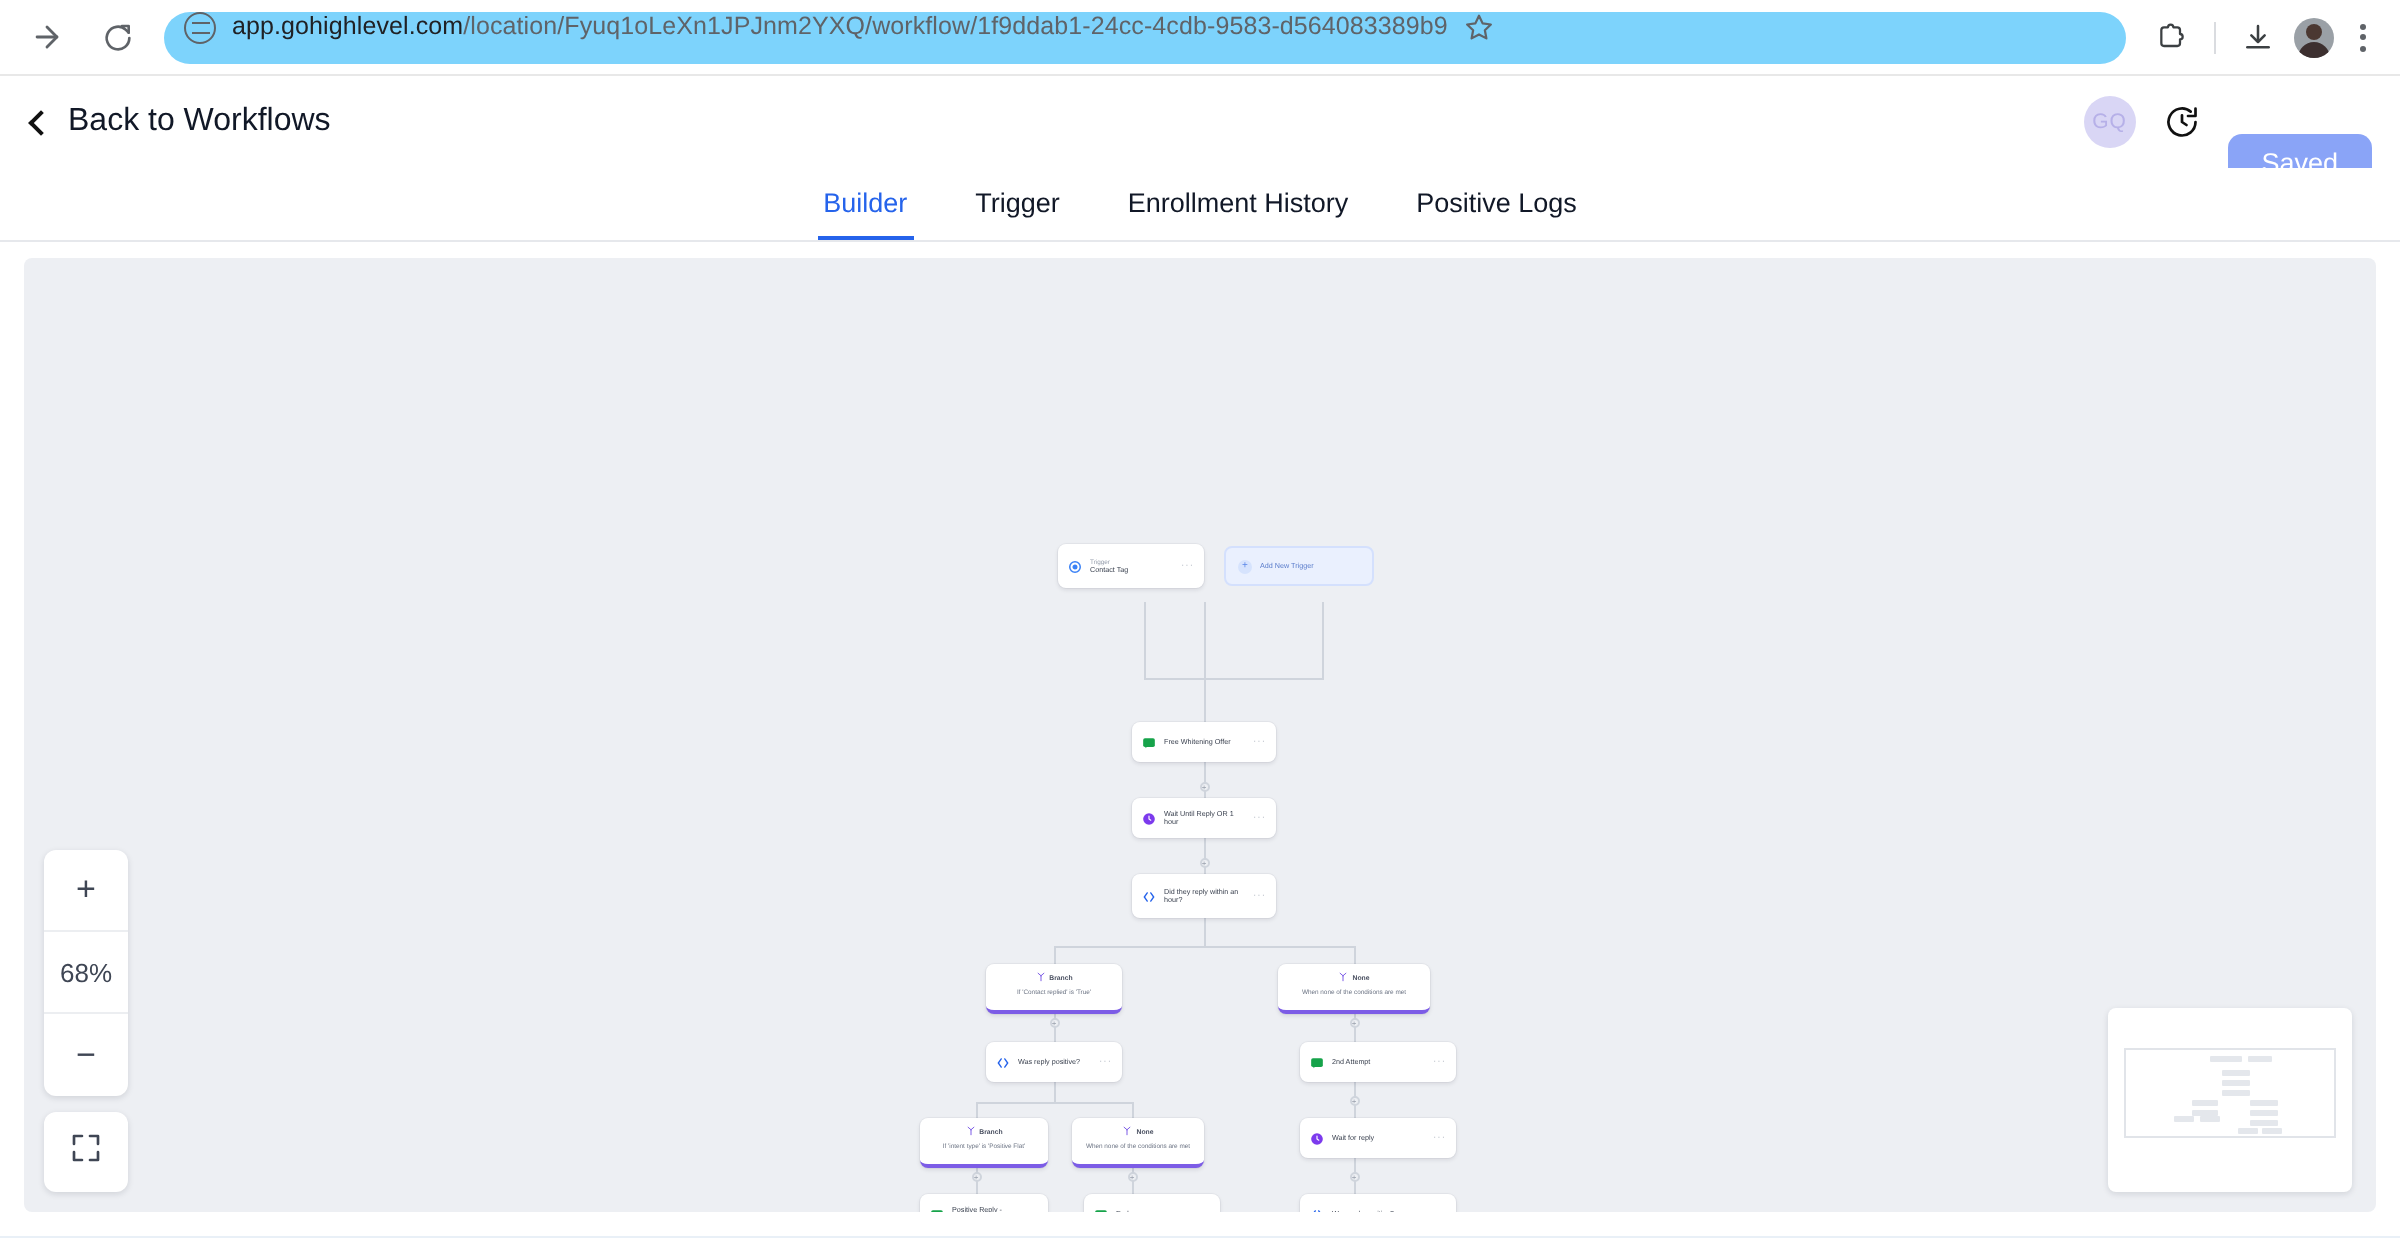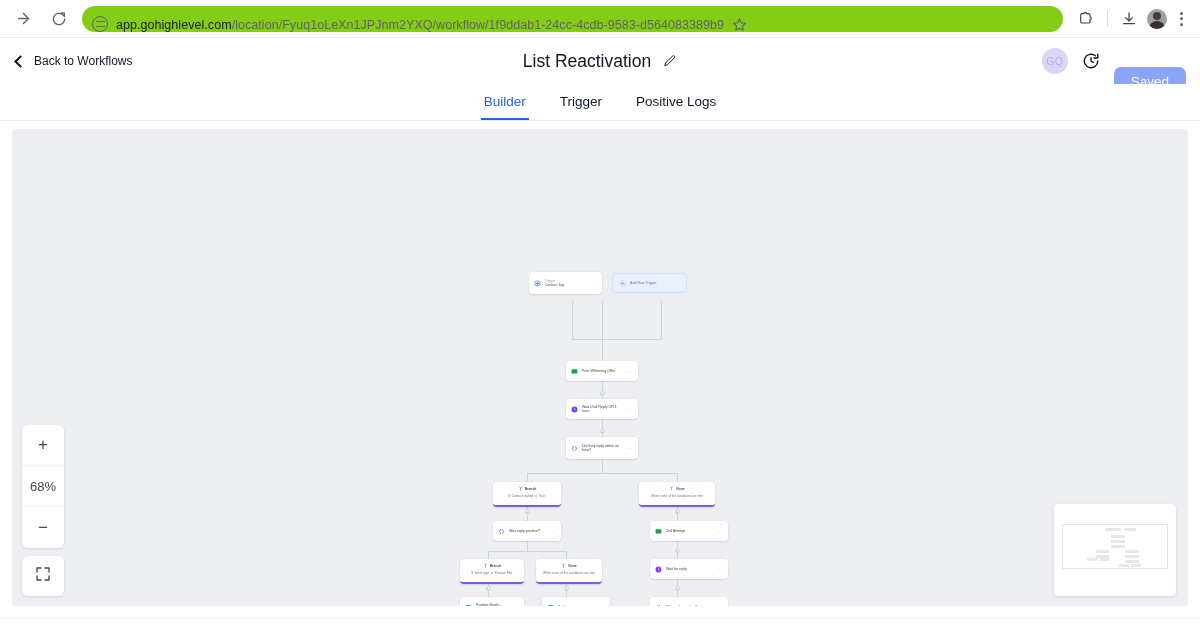--- a/index.html
+++ b/index.html
@@ -23,24 +23,24 @@
   .nav-btn {
     width: 26px; height: 26px;
     display: flex; align-items: center; justify-content: center;
     color: #5f6368;
     border-radius: 50%;
     flex: 0 0 auto;
   }
   .omnibox {
     flex: 1 1 auto;
     height: 26px;
-    background: #84cc16;
+    background: #7dd3fc;
     border-radius: 13px;
     display: flex;
-    align-items: flex-end;
+    align-items: flex-start;
     padding: 0 10px;
     gap: 8px;
     min-width: 0;
   }
   .omnibox .site-icon {
     width: 16px; height: 16px;
     border: 1.3px solid #5f6368;
     border-radius: 50%;
     position: relative;
     flex: 0 0 auto;
@@ -98,21 +98,21 @@
   .app-header {
     height: 46px;
     display: flex;
     align-items: center;
     padding: 0 14px;
     position: relative;
     background: #fff;
   }
   .back-link {
     display: flex; align-items: center; gap: 9px;
-    font-size: 12px; color: #111827; font-weight: 400;
+    font-size: 16px; color: #111827; font-weight: 400;
   }
   .chev-left {
     width: 9px; height: 9px;
     border-left: 2px solid #111;
     border-bottom: 2px solid #111;
     transform: rotate(45deg);
     margin-left: 2px;
   }
   .wf-title-wrap {
     position: absolute;
@@ -401,45 +401,38 @@
         <i></i>
       </div>
   </div>
 </div>
 
 <div class="app-header">
   <div class="back-link">
     <span class="chev-left"></span>
     <span>Back to Workflows</span>
   </div>
-  <div class="wf-title-wrap">
-    <span class="wf-title">List Reactivation</span>
-    <span class="pencil">
-      <svg width="14" height="14" viewBox="0 0 24 24" fill="none" stroke="currentColor" stroke-width="1.7" stroke-linecap="round" stroke-linejoin="round">
-          <path d="M16.5 3.5a2.1 2.1 0 0 1 3 3L7.5 18.5 3 20l1.5-4.5z"></path>
-        </svg>
-    </span>
-  </div>
   <div class="header-right">
     <div class="avatar-gq">GQ</div>
     <div class="history-icon">
       <svg width="18" height="18" viewBox="0 0 24 24" fill="none" stroke="currentColor" stroke-width="1.8" stroke-linecap="round" stroke-linejoin="round">
           <path d="M21 12a9 9 0 1 1-3.2-6.9"></path>
           <polyline points="21 3 21 8 16 8"></polyline>
           <polyline points="12 7.5 12 12 15 14"></polyline>
         </svg>
     </div>
     <button class="btn-saved">Saved</button>
   </div>
 </div>
 
 <div class="tabs-row">
   <div class="tabs">
     <div class="tab active">Builder</div>
     <div class="tab">Trigger</div>
+    <div class="tab">Enrollment History</div>
     <div class="tab">Positive Logs</div>
   </div>
 </div>
 
 <div class="canvas-outer">
   <div class="canvas" id="canvas">
 
     <div class="edge v" style="left:590px; top:172px; height:38px;"></div>
     <div class="edge v" style="left:649px; top:172px; height:38px;"></div>
     <div class="edge h" style="left:560px; top:210px; width:90px;"></div>

